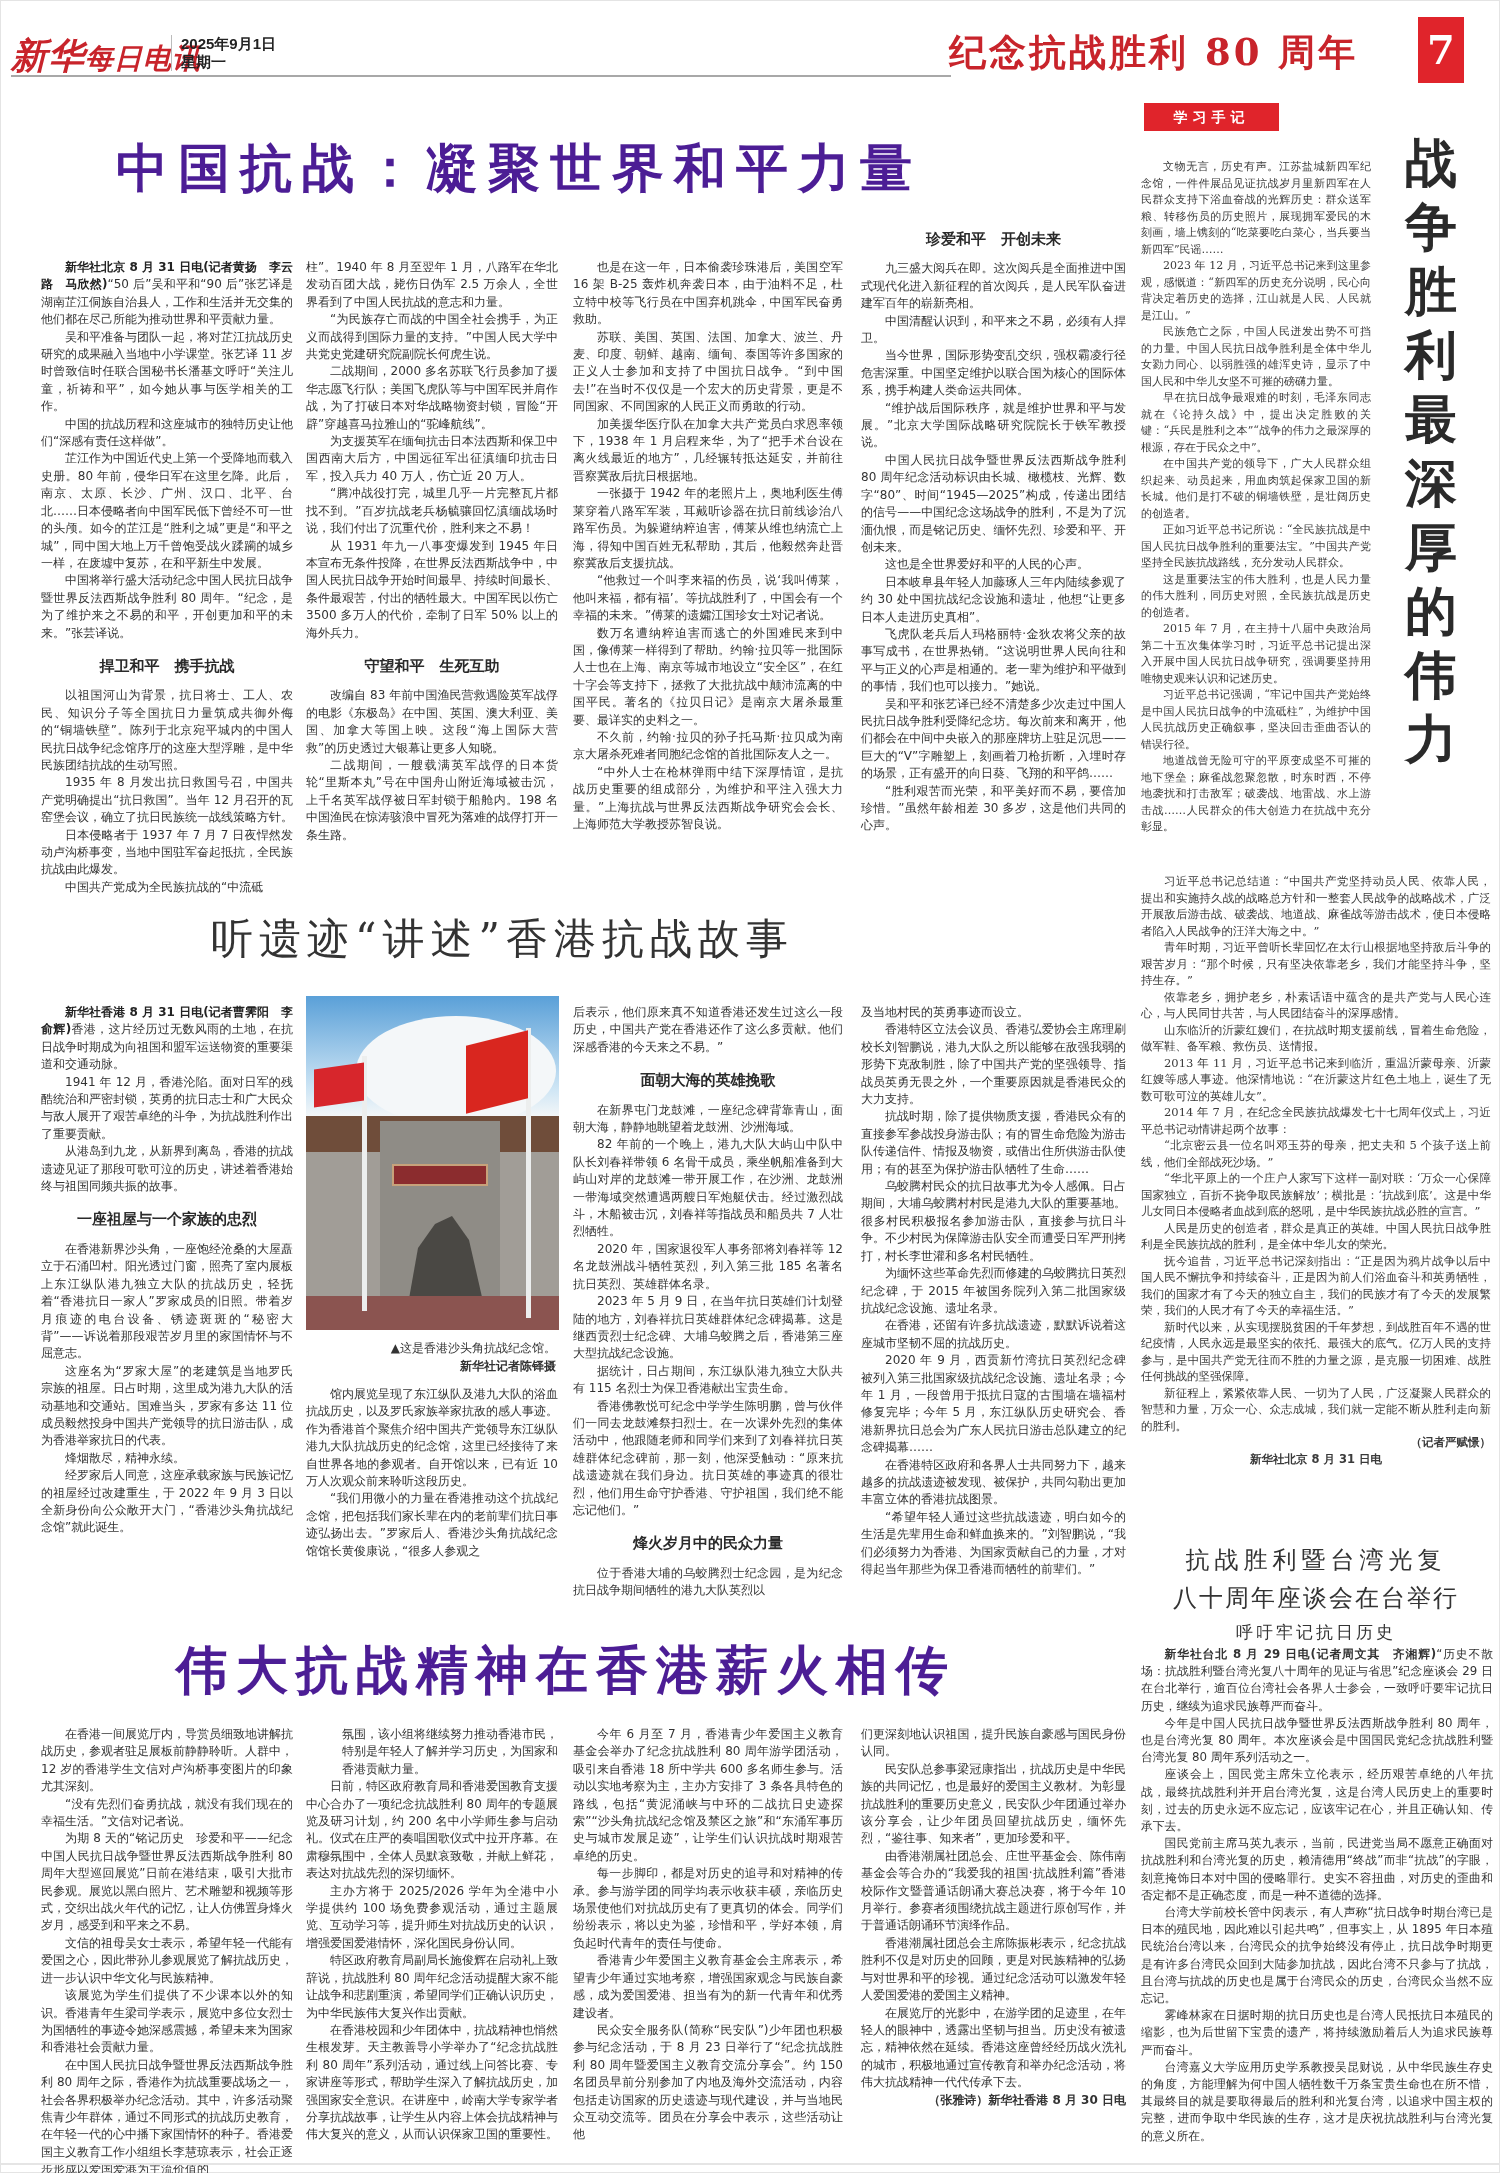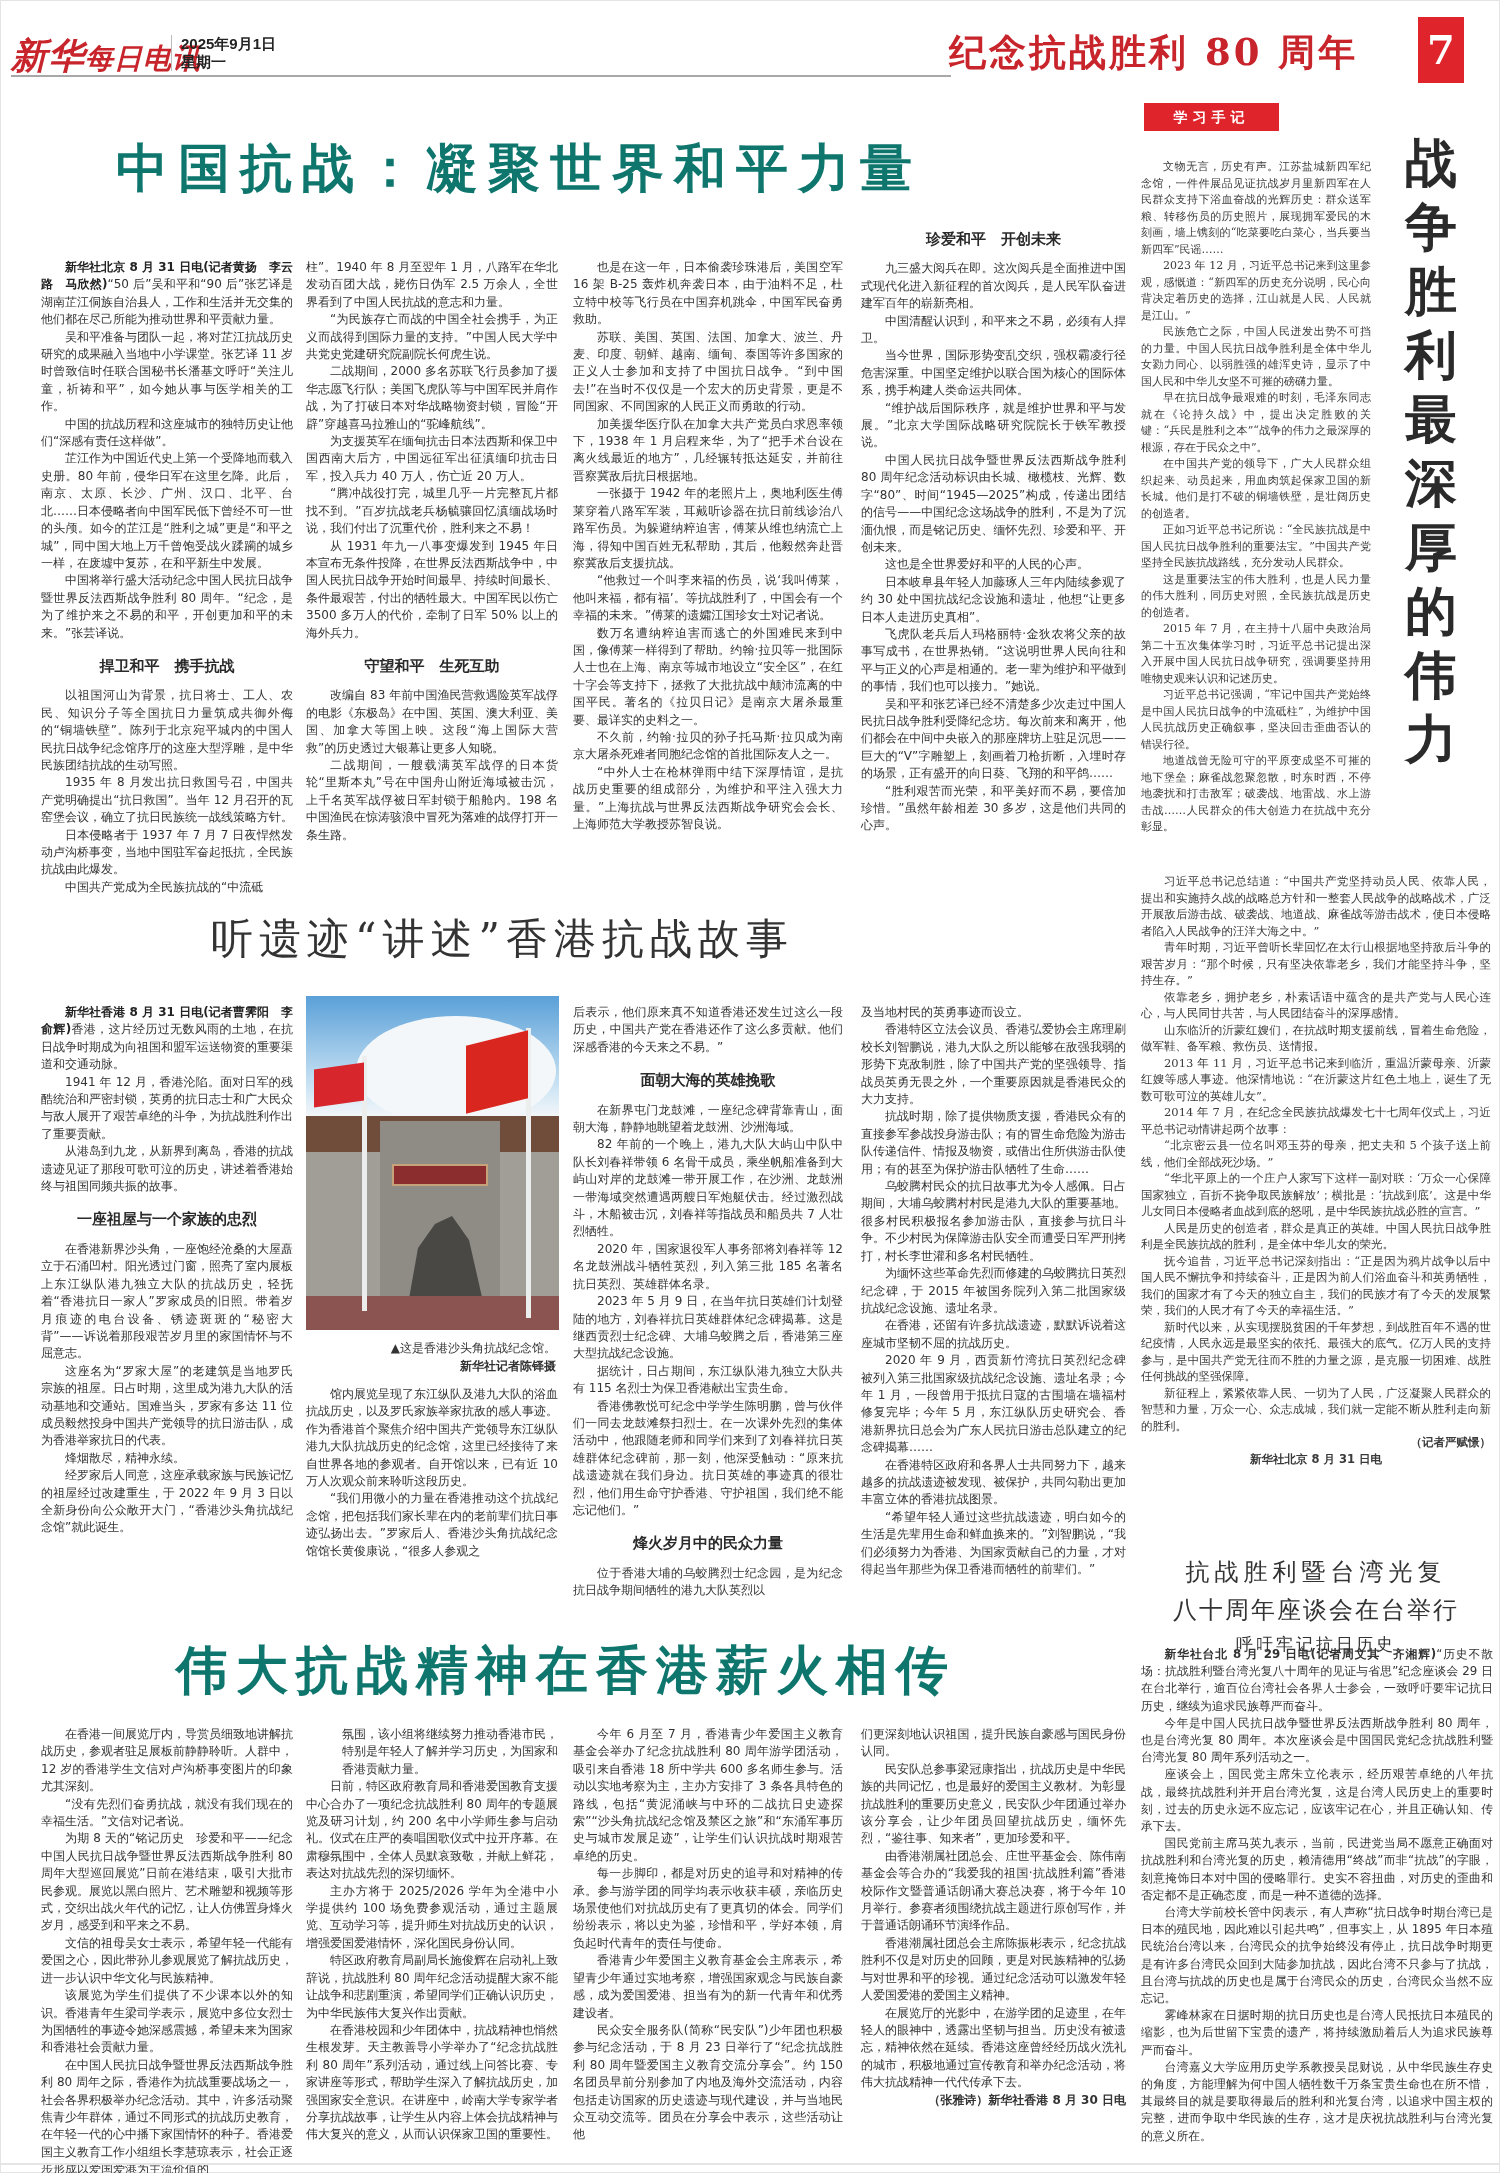--- a/index.html
+++ b/index.html
@@ -11,21 +11,21 @@
   .masthead { position: absolute; left: 10px; top: 26px; width: 1480px; height: 54px; }
   .logo { position: absolute; left: 0; top: 8px; font-family: "DejaVu Serif", serif; font-size: 36px; color: #c8242b; font-weight: bold; letter-spacing: 1px; line-height: 40px; }
   .logo .script { font-style: italic; }
   .mast-divider { position: absolute; left: 110px; top: 8px; width: 1px; height: 36px; background: #bbb; }
   .mast-date { position: absolute; left: 120px; top: 8px; font-family: "Liberation Sans", sans-serif; font-size: 15px; line-height: 18px; color: #222; font-weight: bold; }
   .mast-rule { position: absolute; left: 10px; top: 74px; width: 940px; height: 2px; background: #a8a8a8; }
   .section-title { position: absolute; left: 948px; top: 26px; font-family: "DejaVu Serif", serif; font-size: 37px; line-height: 50px; color: #c8242b; font-weight: bold; letter-spacing: 3px; }
   .page-number { position: absolute; left: 1417px; top: 16px; width: 46px; height: 66px; background: #e0242b; color: #fff; font-family: "DejaVu Serif", serif; font-size: 40px; font-weight: bold; text-align: center; line-height: 66px; }
 
   
-  .headline { position: absolute; font-family: "DejaVu Serif", serif; font-weight: bold; color: #0f766e; white-space: nowrap; }
+  .headline { position: absolute; font-family: "DejaVu Serif", serif; font-weight: bold; color: #4c1d95; white-space: nowrap; }
   .h-main { left: 115px; top: 133px; font-size: 52px; letter-spacing: 10px; }
   .h-hk { left: 210px; top: 910px; font-size: 42px; letter-spacing: 6px; font-weight: normal; color: #333; }
   .h-spirit { left: 175px; top: 1635px; font-size: 52px; letter-spacing: 8px; }
 
   
   .col { position: absolute; font-family: "DejaVu Sans", sans-serif; font-size: 12px; line-height: 17.4px; color: #333; text-align: justify; }
   .col p { text-indent: 2em; }
   .col .lead { font-weight: bold; color: #222; }
   .col .subhead { text-align: center; font-weight: bold; font-size: 15px; text-indent: 0; margin: 16px 0 12px; color: #2a2a2a; }
   .col .byline-bold { text-align: right; text-indent: 0; font-weight: bold; }
@@ -34,21 +34,21 @@
   .notes-tag { position: absolute; left: 1143px; top: 102px; width: 135px; height: 28px; background: #e0242b; color: #fff; font-size: 14px; font-weight: bold; text-align: center; line-height: 28px; letter-spacing: 5px; }
   .notes-col { position: absolute; left: 1140px; top: 158px; width: 230px; font-family: "DejaVu Serif", serif; font-size: 11px; line-height: 16.5px; color: #3a3a3a; text-align: justify; }
   .notes-col p { text-indent: 2em; }
   .notes-wide { position: absolute; left: 1140px; top: 872px; width: 350px; font-family: "DejaVu Serif", serif; font-size: 11.5px; line-height: 16.5px; color: #3a3a3a; text-align: justify; }
   .notes-wide p { text-indent: 2em; }
   .vertical-title { position: absolute; left: 1395px; top: 130px; width: 70px; font-family: "DejaVu Serif", serif; font-size: 52px; font-weight: bold; color: #2a2a2a; line-height: 64px; text-align: center; }
   .vertical-title span { display: block; }
 
   
   .tw-head { position: absolute; left: 1130px; top: 1540px; width: 370px; text-align: center; font-family: "DejaVu Sans", sans-serif; color: #333; }
-  .tw-head .t1 { font-size: 24px; letter-spacing: 5px; line-height: 38px; margin-top: 12px; }
+  .tw-head .t1 { font-size: 24px; letter-spacing: 5px; line-height: 38px; }
   .tw-head .t2 { font-size: 24px; letter-spacing: 2px; line-height: 38px; }
   .tw-head .t3 { font-size: 17px; letter-spacing: 3px; line-height: 30px; }
   .tw-col { position: absolute; left: 1140px; top: 1645px; width: 352px; font-size: 11.8px; line-height: 17.2px; color: #333; text-align: justify; }
   .tw-col p { text-indent: 2em; }
 
   
   .photo { position: absolute; left: 305px; top: 995px; width: 253px; height: 334px; overflow: hidden; background: linear-gradient(180deg, #5aa0d8 0%, #cfe6f5 28%, #f3f6f8 36%, #8a8a86 38%, #9a9a96 70%, #7a6f66 90%, #8e5752 100%); }
   .photo .cloud { position: absolute; left: 50px; top: 20px; width: 200px; height: 110px; background: #f4f7f9; border-radius: 50%; }
   .photo .building { position: absolute; left: 0; top: 120px; width: 253px; height: 214px; background: #a19d97; }
   .photo .roof { position: absolute; left: 0; top: 120px; width: 253px; height: 36px; background: #6f4d3a; }

